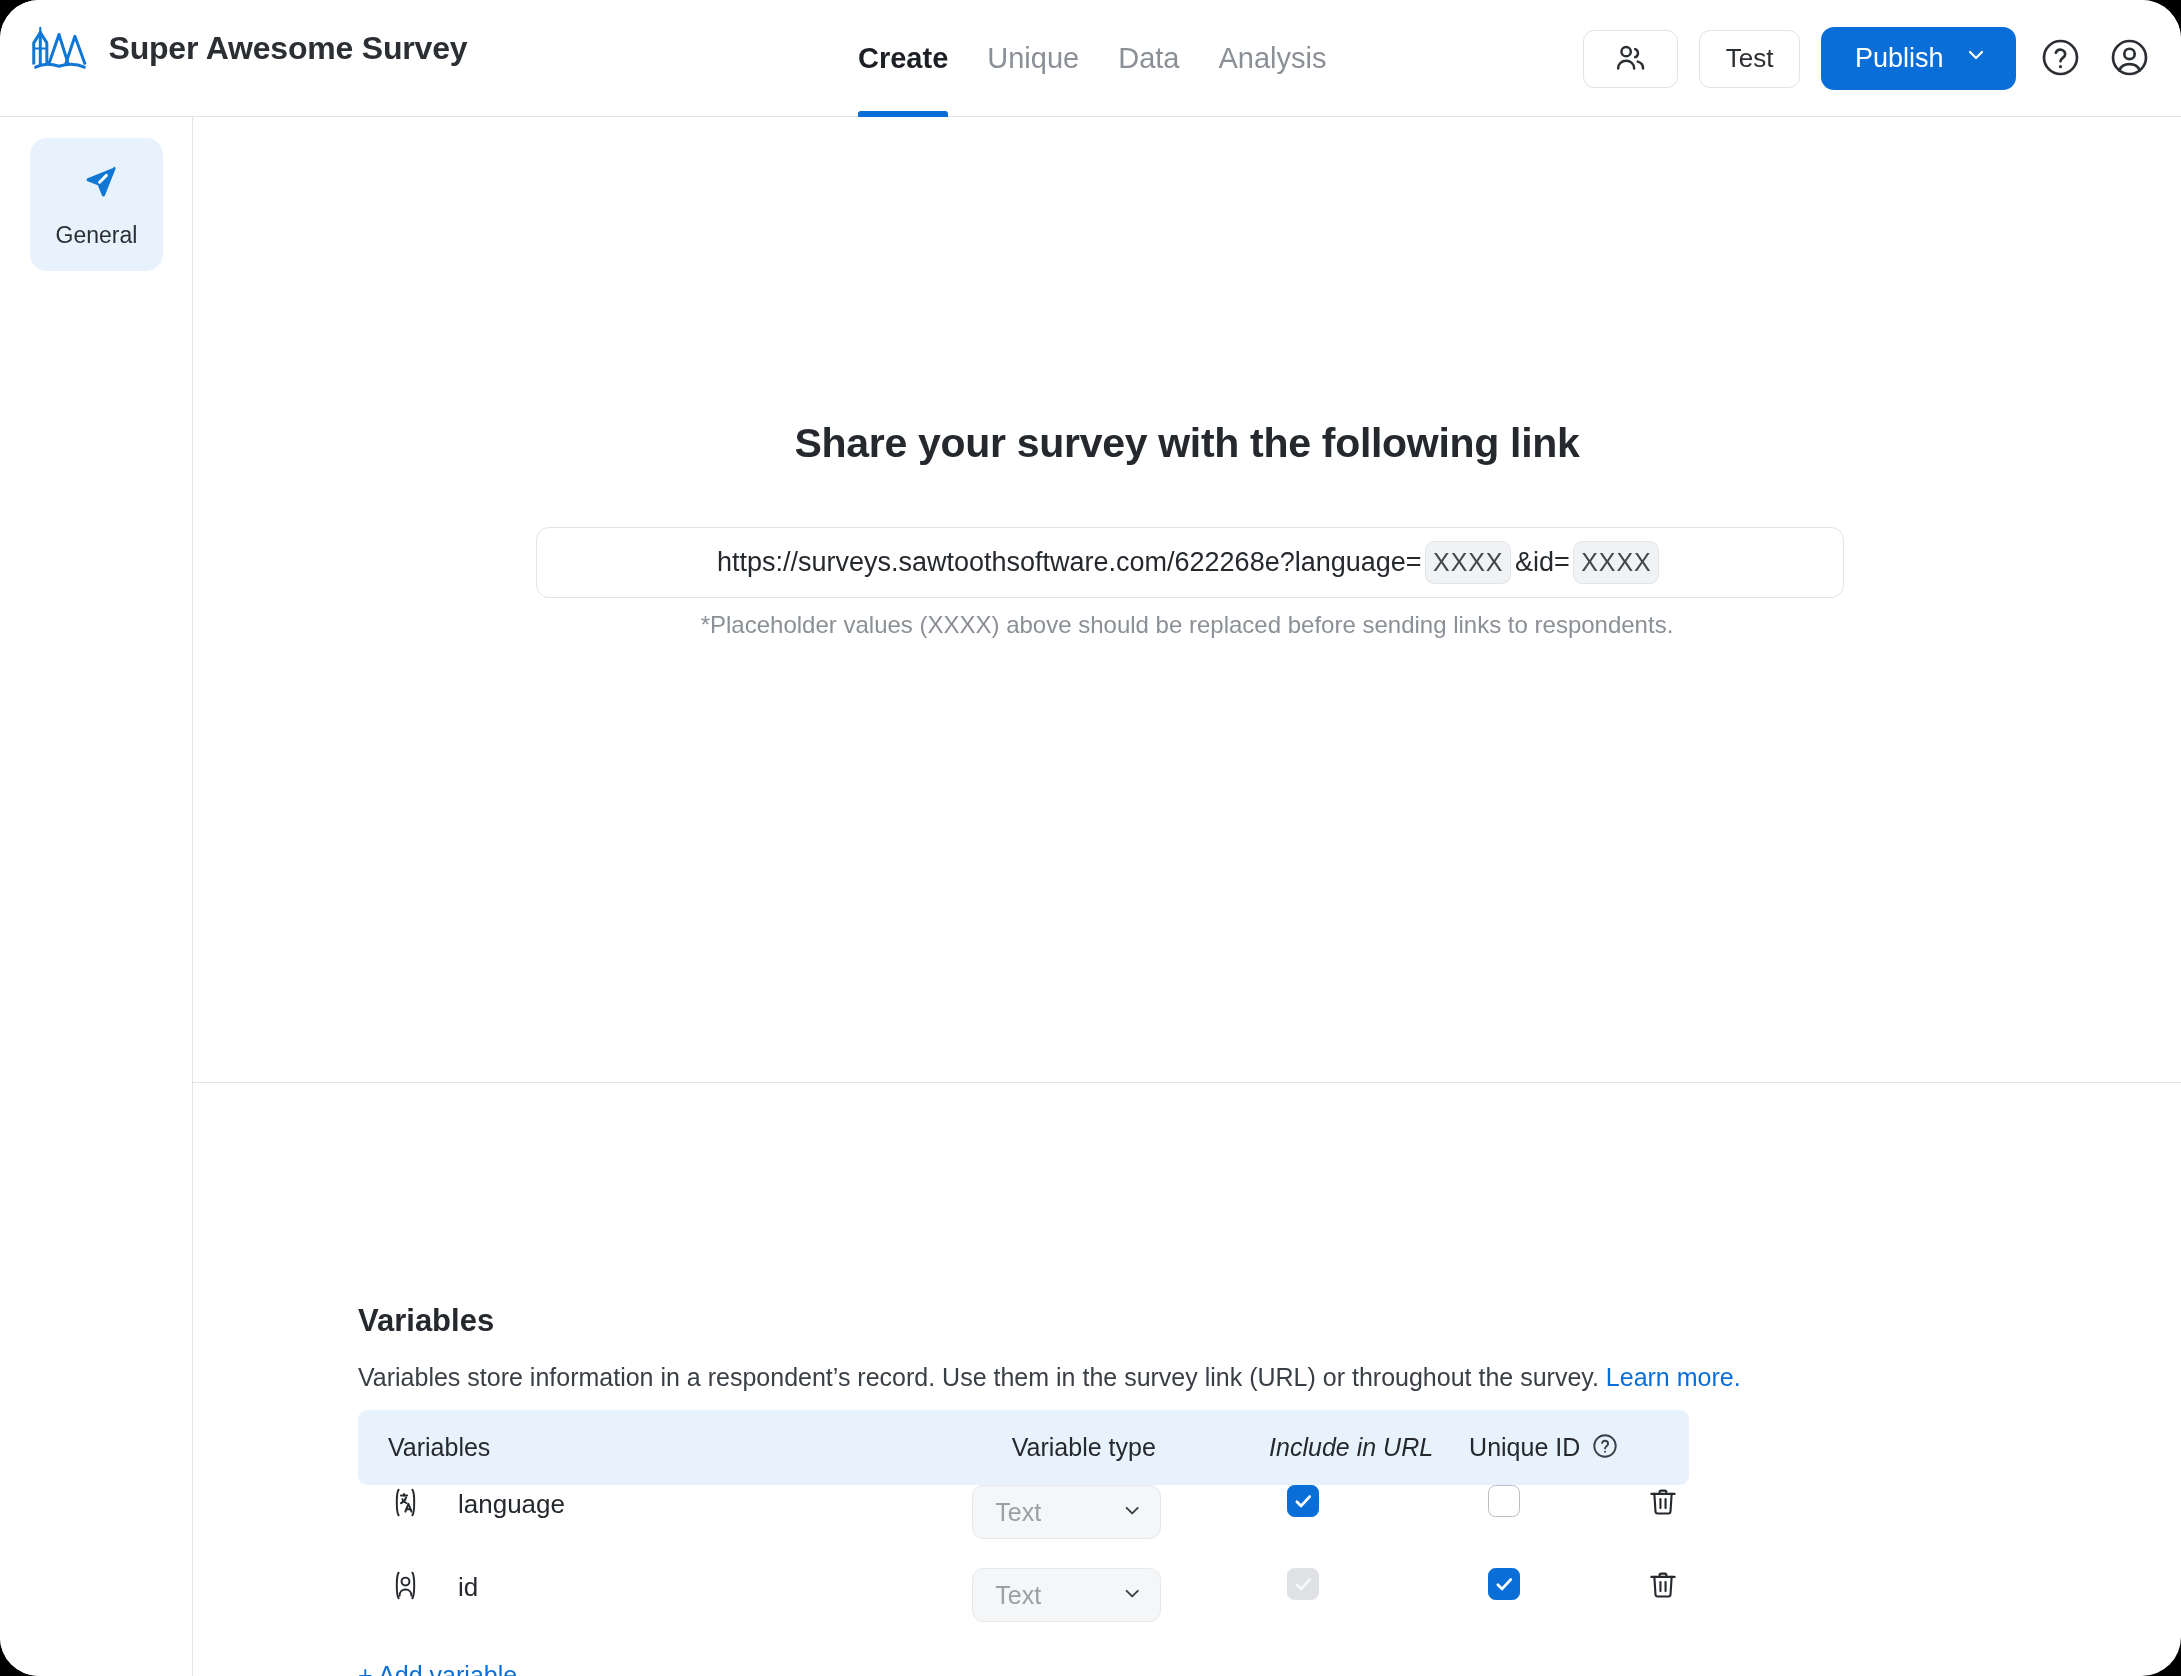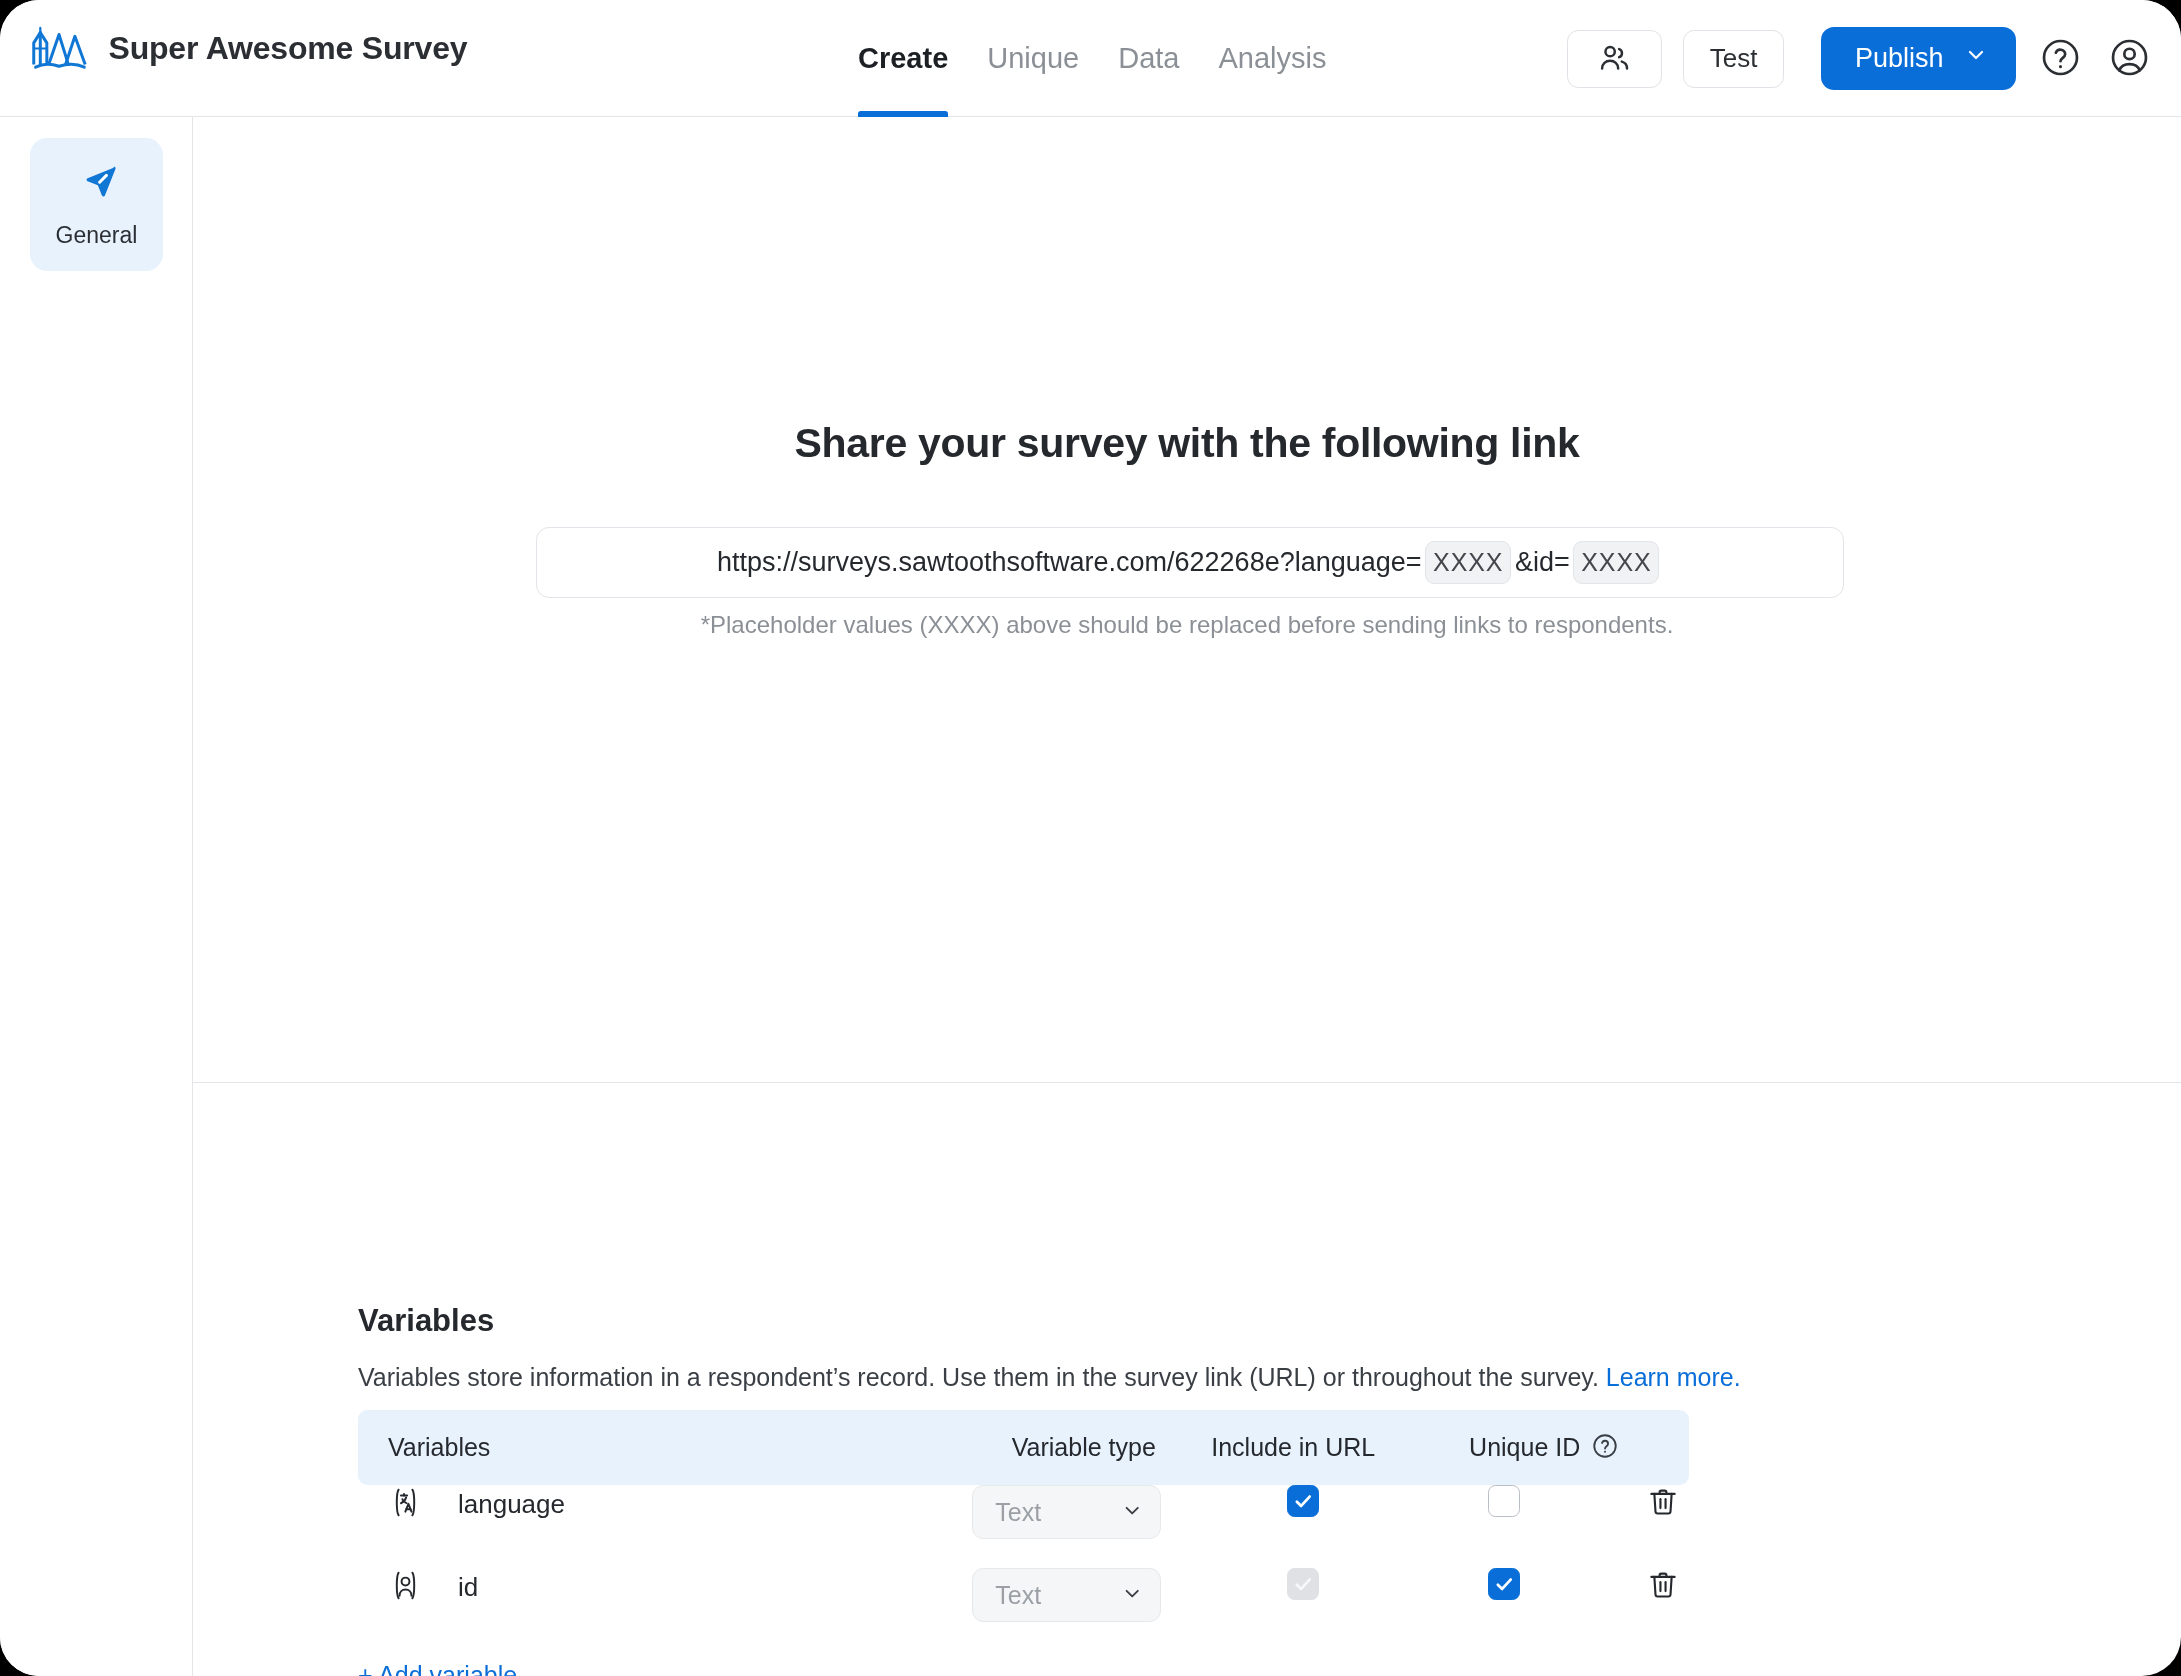--- a/index.html
+++ b/index.html
@@ -90,21 +90,20 @@
   }
   .publish-btn {
     height: 63px; padding: 0 28px 0 34px;
     border-radius: 13px;
     background: #0a6ed8;
     display: flex; align-items: center; gap: 20.5px;
     cursor: pointer;
     font-size: 27px; color: #ffffff;
     border: none;
     font-family: inherit;
-    margin-left: 16px;
   }
   .round-icon {
     width: 48px; height: 48px;
     display: flex; align-items: center; justify-content: center;
     cursor: pointer;
   }
 
   
   .sidebar {
     position: absolute;
@@ -219,21 +218,21 @@
     width: 1331px;
   }
   .thead {
     height: 75px;
     background: #e8f2fd;
     border-radius: 9.3px;
     display: flex; align-items: center;
   }
   .col-var   { width: 671px; padding-left: 30px; }
   .col-type  { width: 205px; }
-  .col-url   { width: 228px; text-align: left; }
+  .col-url   { width: 228px; text-align: right; font-style: italic; }
   .col-uid   { width: 163px; display: flex; align-items: center; gap: 11.2px; margin-left: 36px; }
   .col-del   { width: 63px; text-align: center; }
   .th { font-size: 25px; color: #25292e; white-space: nowrap; }
 
   .trow {
     height: 83px;
     display: flex; align-items: flex-start; gap: 47px;
   }
   .var-cell { width: 671px; padding-left: 30px; display: flex; align-items: center; gap: 35px; }
   .var-name { font-size: 26px; color: #25292e; }

